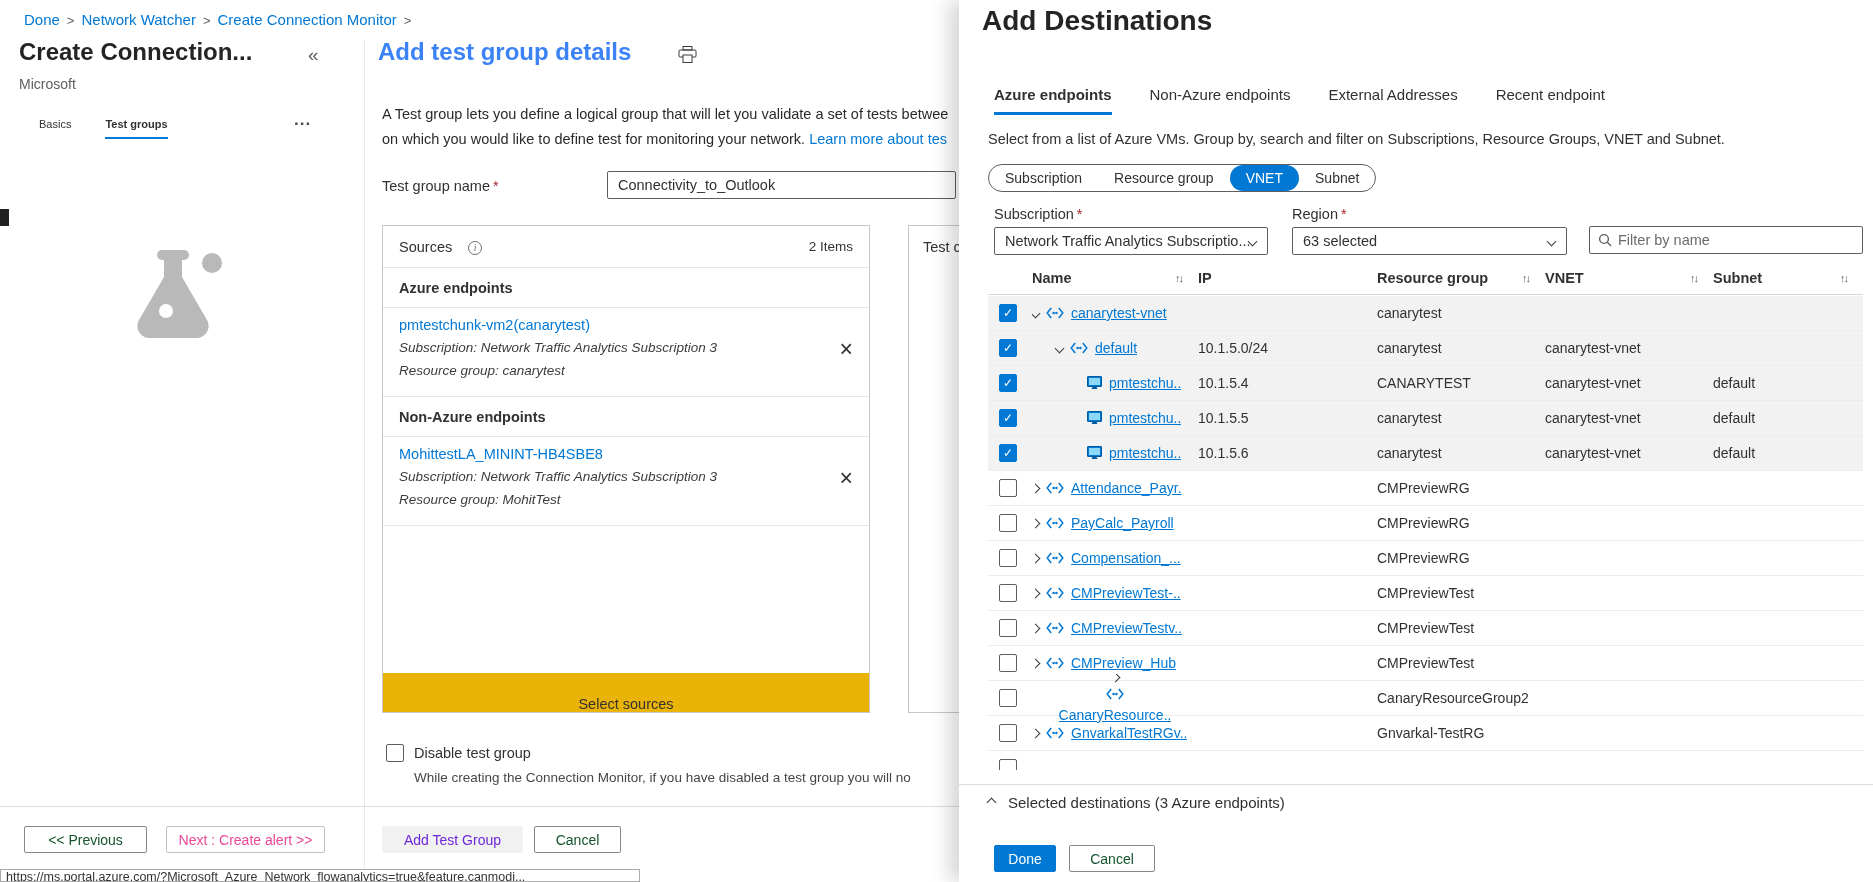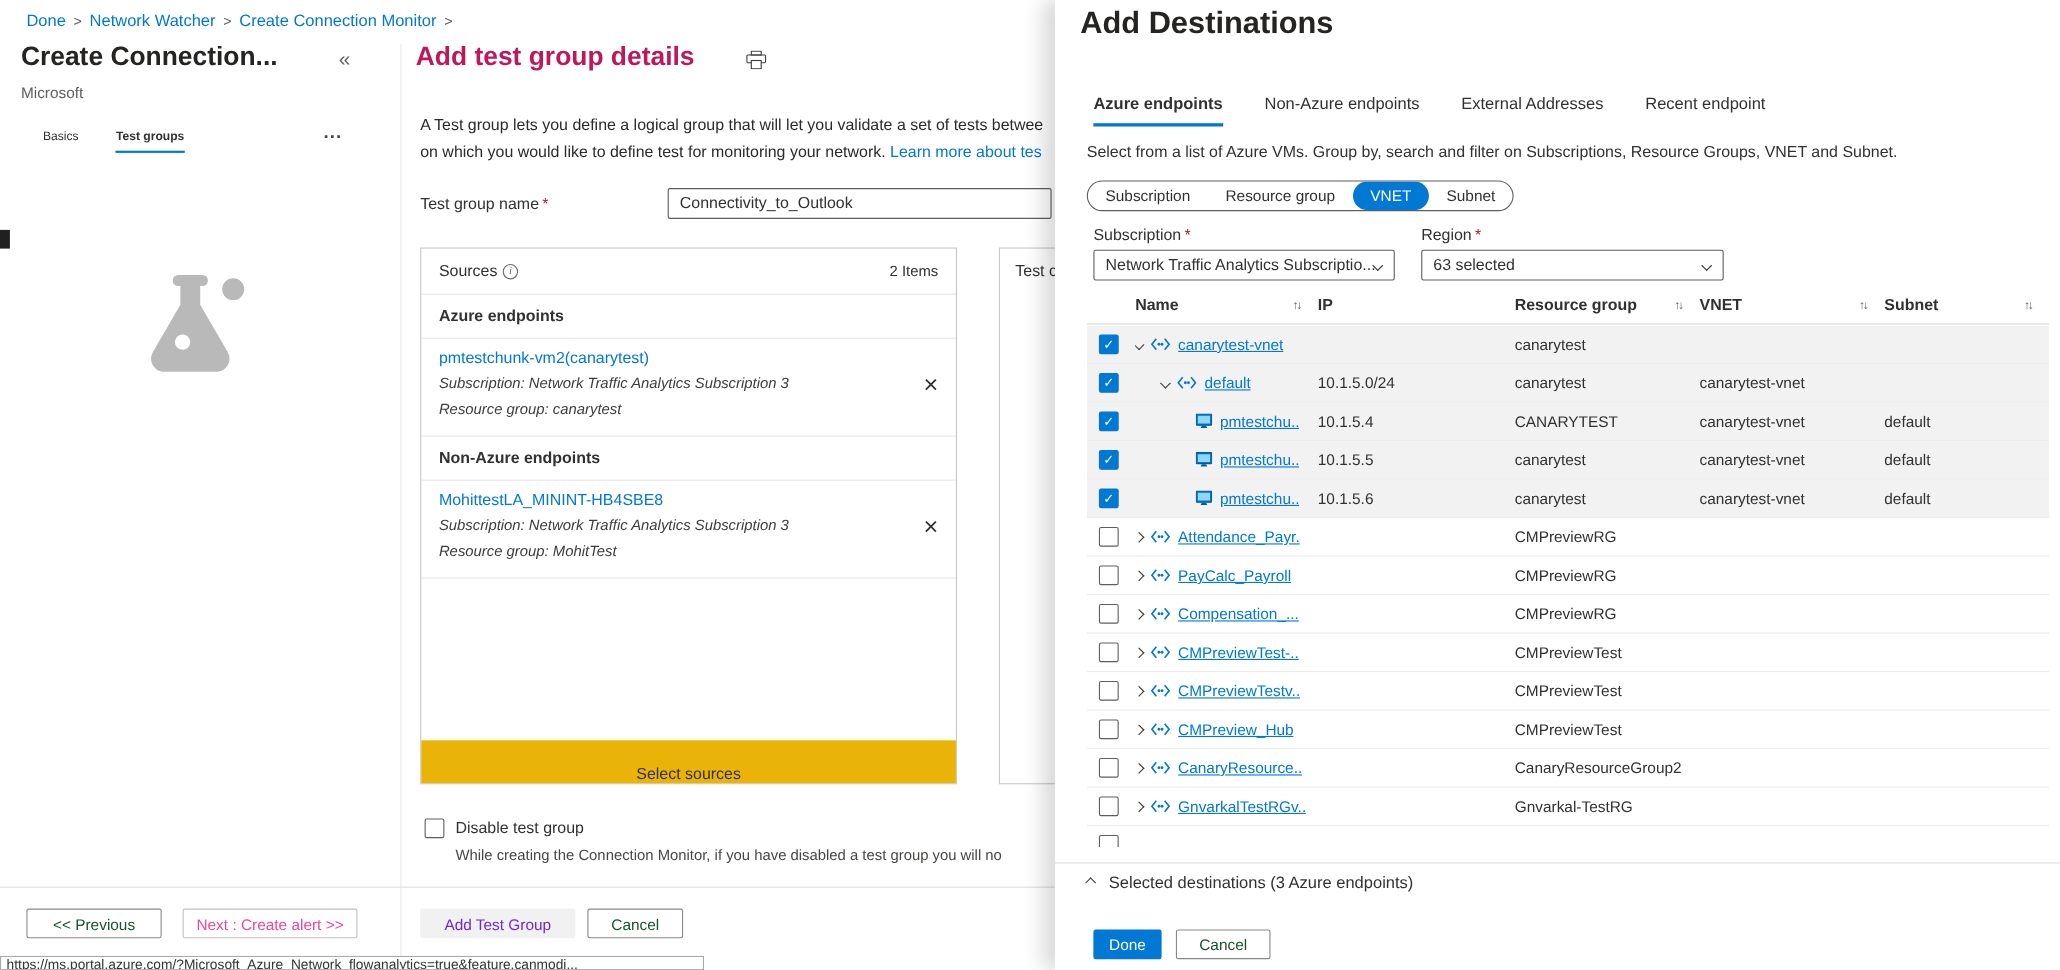--- a/index.html
+++ b/index.html
@@ -30,33 +30,33 @@
   .empty-text{position:absolute;left:32px;top:390px;width:286px;text-align:center;font-style:italic;
               font-size:14px;line-height:20px;color:#3b3b3b}
 
   .btn{position:absolute;height:27px;display:flex;align-items:center;justify-content:center;
        font-size:14px;background:#fff;border:1px solid #8a8886;border-radius:2px;color:#14532d;
        cursor:pointer;font-family:inherit;white-space:nowrap}
   .prev-btn{left:24px;top:826px;width:123px}
   .next-btn{left:166px;top:826px;width:159px;color:#ec4899;border-color:#c3c1bf}
 
   
-  .mp-title{position:absolute;left:378px;top:38px;font-size:24px;font-weight:600;color:#be185d}
+  .mp-title{position:absolute;left:378px;top:38px;font-size:24px;font-weight:600;color:#3b82f6}
   .print-icon{position:absolute;left:678px;top:46px;cursor:pointer}
   .mp-desc{position:absolute;left:382px;top:102px;font-size:14.5px;line-height:25px;color:#2b2a29;white-space:nowrap}
   .mp-label{position:absolute;left:382px;top:178px;font-size:14.5px}
   .req{color:#a4262c;margin-left:3px}
   .mp-input{position:absolute;left:607px;top:171px;width:349px;height:28px;border:1px solid #605e5c;
             border-radius:2px;font:14.5px "Liberation Sans",sans-serif;padding:0 10px;color:#323130}
 
   .src-card{position:absolute;left:382px;top:225px;width:488px;height:488px;border:1px solid #c9c7c5;
             display:flex;flex-direction:column;background:#fff}
   .src-head{height:42px;display:flex;align-items:center;justify-content:space-between;padding:0 16px;
             border-bottom:1px solid #e5e5e5;font-size:14.5px;flex:none}
-  .src-head-left{display:flex;align-items:center;gap:5px}
+  .src-head-left{display:flex;align-items:flex-end;gap:16px}
   .info-i{width:14px;height:14px;border:1px solid #6b6b6b;border-radius:50%;font-size:10px;display:inline-flex;
           align-items:center;justify-content:center;color:#6b6b6b;font-family:"Liberation Serif",serif;font-style:italic}
   .src-count{font-size:13.5px}
   .src-ghead{height:40px;display:flex;align-items:center;padding:0 16px;font-weight:700;font-size:14.5px;
              border-bottom:1px solid #e5e5e5;flex:none}
   .src-entry{position:relative;height:89px;padding:9px 16px 0;border-bottom:1px solid #e5e5e5;flex:none}
   .src-entry .ename{font-size:14.5px}
   .src-entry .emeta{font-size:13.5px;font-style:italic;color:#3d3c3b;line-height:23px;margin-top:3px}
   .src-x{position:absolute;right:16px;top:30px;font-size:23px;color:#323130;cursor:pointer;line-height:1;font-weight:300}
   .src-spacer{flex:1}
@@ -255,20 +255,29 @@
 
     <div class="select sel-sub">
       <span>Network Traffic Analytics Subscriptio...</span>
       <span class="chev down"></span>
     </div>
     <div class="select sel-region">
       <span>63 selected</span>
       <span class="chev down"></span>
     </div>
 
+    <div class="searchbox">
+      <span class="iconwrap">
+        <svg width="14" height="14" viewBox="0 0 14 14" fill="none">
+          <circle cx="6" cy="6" r="4.4" stroke="#605e5c" stroke-width="1.4"></circle>
+          <path d="M9.3 9.3 13 13" stroke="#605e5c" stroke-width="1.4"></path>
+        </svg>
+      </span>
+      <input placeholder="Filter by name" style="">
+    </div>
 
     <div class="tbl-head">
       <div class="th"></div>
       <div class="th">
         <span>Name</span>
           <span class="sort">↑↓</span>
       </div>
       <div class="th">
         <span>IP</span>
       </div>
@@ -509,21 +518,21 @@
           </div>
           <div class="c-txt"></div>
           <div class="c-txt">CMPreviewTest</div>
           <div class="c-txt"></div>
           <div class="c-txt"></div>
         </div>
         <div class="drow">
           <div class="c-check">
             <span class="cb"></span>
           </div>
-          <div class="c-name" style="padding-left: 0px;">
+          <div class="c-name" style="padding-left: 0px; flex-direction: column;">
             <span class="chev right"></span>
             <span class="iconwrap">
               <svg width="18" height="12" viewBox="0 0 18 12" fill="none">
                 <path d="M5.2 1 1.2 6l4 5" stroke="#0078d4" stroke-width="1.5"></path>
                 <path d="M12.8 1l4 5-4 5" stroke="#0078d4" stroke-width="1.5"></path>
                 <circle cx="7.6" cy="6" r="1.3" fill="#0078d4"></circle>
                 <circle cx="10.4" cy="6" r="1.3" fill="#0078d4"></circle>
               </svg>
             </span>
             <span class="rlink">CanaryResource..</span>

